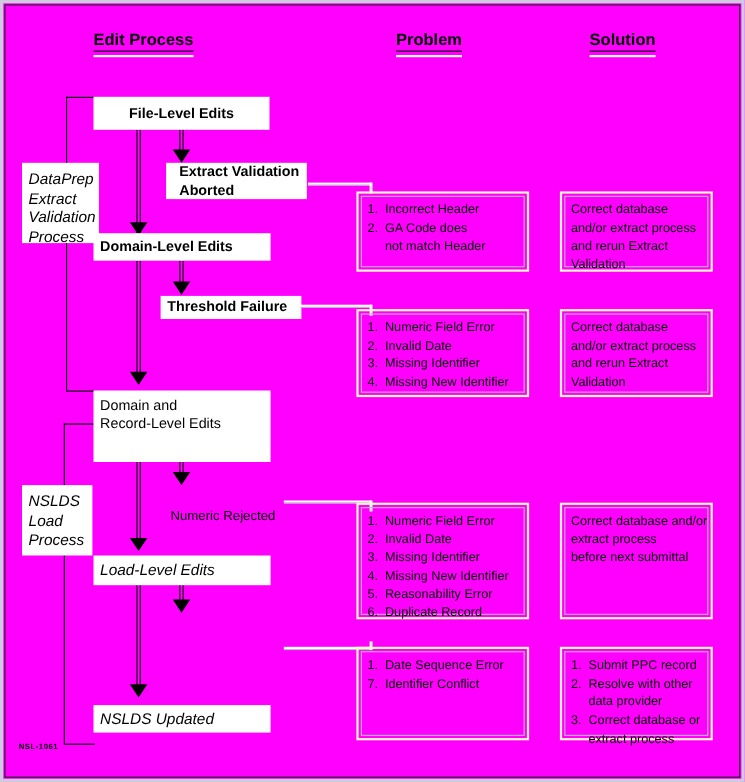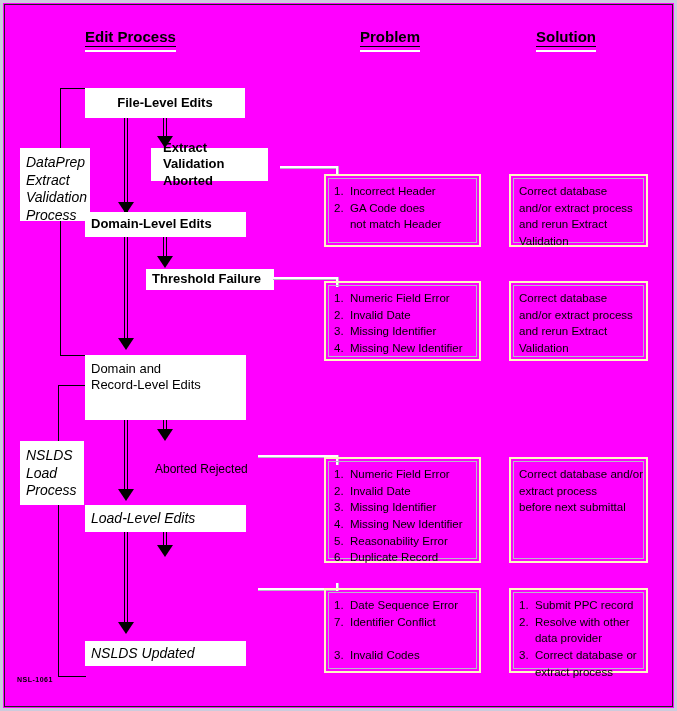--- a/index.html
+++ b/index.html
@@ -211,40 +211,40 @@
   <div class="pbox italic topalign" style="left:20px; top:441px; width:64px; height:64px;">
     <span>NSLDS
 Load
 Process</span>
   </div>
 
   <div class="pbox bold" style="left:85px; top:88px; width:160px; height:30px;justify-content:center;">
     <span>File-Level Edits</span>
   </div>
 
-  <div class="pbox bold" style="left:151px; top:148px; width:117px; height:33px;padding-left:12px;">
+  <div class="pbox bold" style="left:151px; top:148px; width:128px; height:33px;padding-left:12px;">
     <span>Extract Validation
 Aborted</span>
   </div>
 
   <div class="pbox bold" style="left:85px; top:212px; width:161px; height:25px;">
     <span>Domain-Level Edits</span>
   </div>
 
   <div class="pbox bold" style="left:146px; top:269px; width:128px; height:21px;">
     <span>Threshold Failure</span>
   </div>
 
   <div class="pbox plain topalign" style="left:85px; top:355px; width:161px; height:65px;">
     <span>Domain and
  Record-Level Edits</span>
   </div>
 
   <div class="flabel" style="left:155px; top:445px;">
-    <span>Aborted Rejected</span>
+    <span>Numeric Rejected</span>
   </div>
 
   <div class="pbox italic" style="left:85px; top:505px; width:161px; height:27px;">
     <span>Load-Level Edits</span>
   </div>
 
 
   <div class="pbox italic" style="left:85px; top:641px; width:161px; height:25px;">
     <span>NSLDS Updated</span>
   </div>
@@ -291,21 +291,20 @@
       <span class="li">6.  Duplicate Record</span>
     </div>
   </div>
 
   <div class="dbox" style="left:324px; top:588px; width:157px; height:85px;">
     <div class="inner"></div>
     <div class="content">
       <span class="li">1.  Date Sequence Error</span>
       <span class="li">7.  Identifier Conflict</span>
       <span class="li">&nbsp;</span>
-      <span class="li">3.  Invalid Codes</span>
     </div>
   </div>
 
   <div class="dbox" style="left:509px; top:174px; width:139px; height:73px;">
     <div class="inner"></div>
     <div class="content">
       <span class="li">Correct database</span>
       <span class="li">and/or extract process</span>
       <span class="li">and rerun Extract</span>
       <span class="li">Validation</span>

